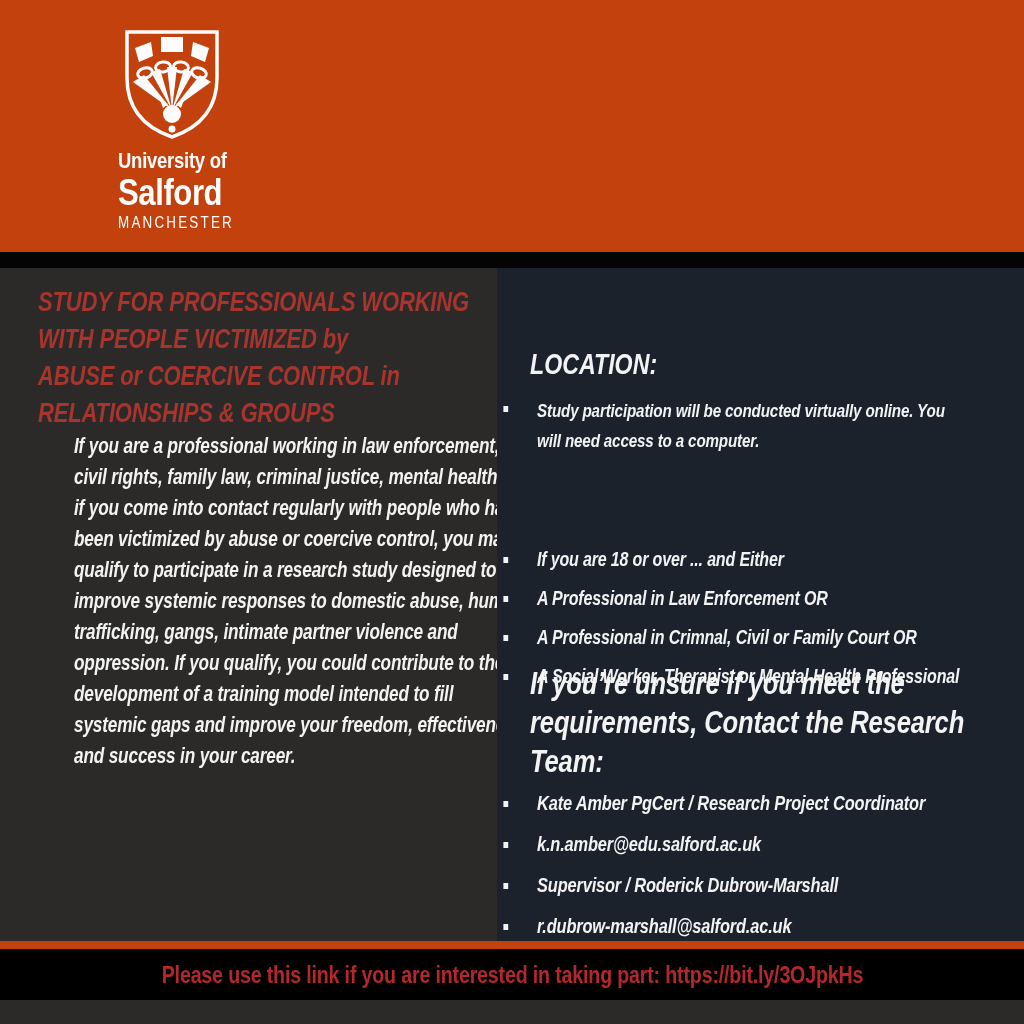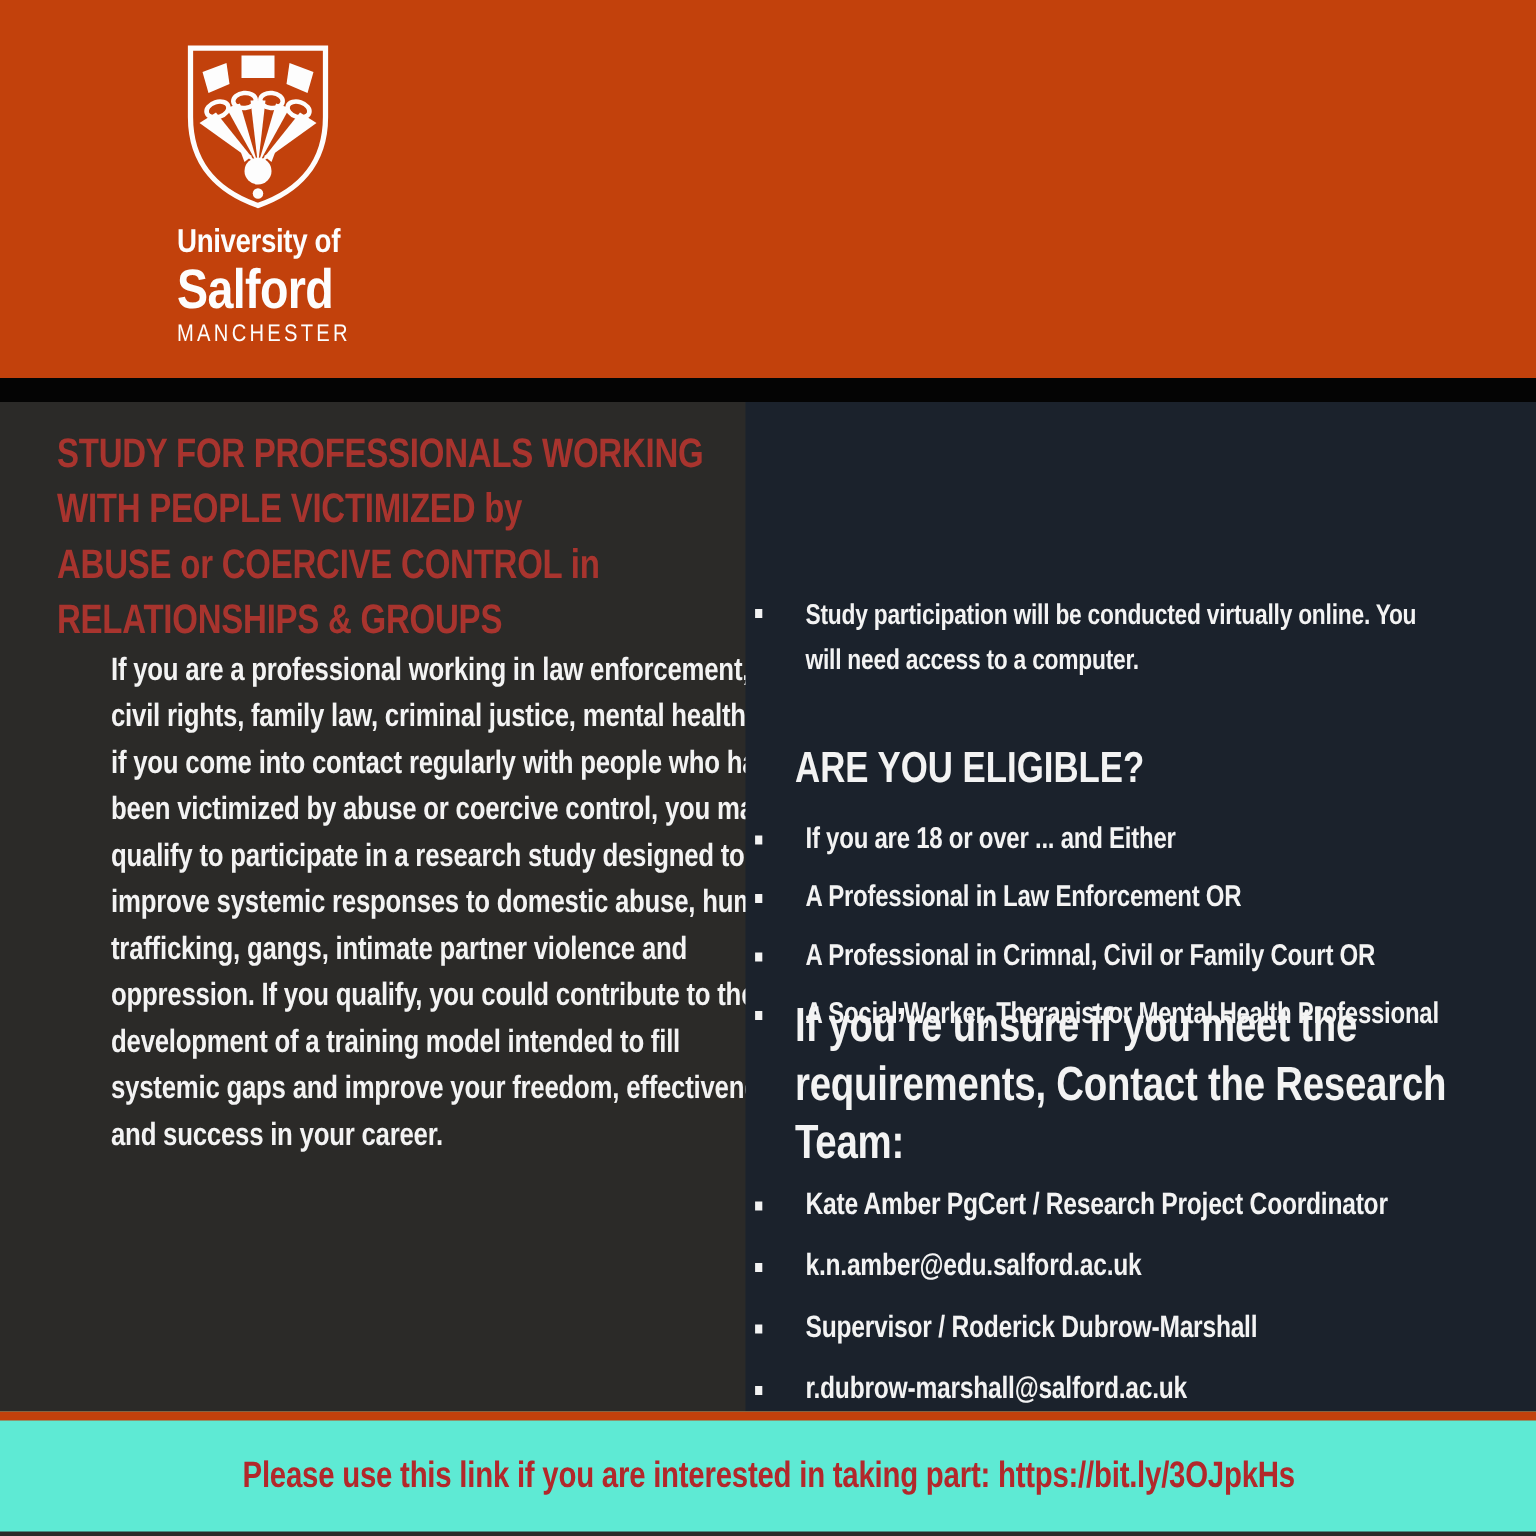--- a/index.html
+++ b/index.html
@@ -26,41 +26,41 @@
   }
   .circle-inner {
     transform:scaleX(0.8); transform-origin:50% 50%;
     text-align:center; color:#f6f6f6; font-weight:800;
     font-size:43px; line-height:52px; letter-spacing:-0.5px; white-space:nowrap;
   }
   
   .left-panel  { position:absolute; left:0;   top:268px; width:497px;  height:673px; background:#2b2a28; }
   .right-panel { position:absolute; left:497px; top:268px; width:527px; height:673px; background:#1b222c; }
   .cond { transform:scaleX(0.8); transform-origin:0 0; letter-spacing:-0.2px; }
-  .sec { position:absolute; }
+  .sec { position:absolute;font-style:italic; }
   .study-heading { color:#a8342e; font-weight:800; font-size:27.5px; line-height:37px; white-space:nowrap; }
   .body-text { color:#f3f3f3; font-weight:700; font-size:21.5px; line-height:31px; width:568px; }
   .h2 { color:#f3f3f3; font-weight:800; white-space:nowrap; }
   .receive-h { font-size:31px; }
   .right-h { font-size:29px; letter-spacing:0; }
   .contact-h { font-size:32px; line-height:39px; width:550px; white-space:normal; }
   ul { list-style:none; }
   li { position:relative; color:#f3f3f3; font-weight:700; }
   li::before {
     content:""; position:absolute; left:8px; top:0.55em;
     width:6px; height:6px; background:currentColor;
   }
   .receive-list li { padding-left:42px; font-size:21px; line-height:29px; width:500px; margin-bottom:4px; }
   .location-list li { padding-left:50px; font-size:19px; line-height:30px; width:562px; }
   .eligible-list li { padding-left:50px; font-size:20px; line-height:26px; white-space:nowrap; margin-bottom:13px; }
   .contact-list li { padding-left:50px; font-size:20.5px; line-height:26px; white-space:nowrap; margin-bottom:15px; }
   
   .footer {
-    position:absolute; left:0; top:941px; width:1024px; height:80px;
-    background:#5eead4; border-top:6px solid #c2410c;
+    position:absolute; left:0; top:941px; width:1024px; height:59px;
+    background:#000000; border-top:8px solid #c2410c;
     display:flex; align-items:center; justify-content:center;
   }
   .footer-inner {
     transform:scaleX(0.8); transform-origin:50% 50%;
     color:#b2282b; font-weight:700; font-size:24.5px; white-space:nowrap; letter-spacing:-0.2px;
   }
   .footer-inner a { color:#b2282b; text-decoration:none; }
 </style>
 </head>
 <body>
@@ -113,27 +113,27 @@
         <div>ABUSE or COERCIVE CONTROL in</div>
         <div>RELATIONSHIPS &amp; GROUPS</div>
       </div>
     </div>
     <div class="sec" style="left:38px; top:163px;margin-left:36px;">
       <div class="cond body-text">If you are a professional working in law enforcement, civil rights, family law, criminal justice, mental health, or if you come into contact regularly with people who have been victimized by abuse or coercive control, you may qualify to participate in a research study designed to improve systemic responses to domestic abuse, human trafficking, gangs, intimate partner violence and oppression. If you qualify, you could contribute to the development of a training model intended to fill systemic gaps and improve your freedom, effectiveness and success in your career.</div>
     </div>
   </div>
 
   <div class="right-panel">
+    <div class="sec" style="left:33px; top:80px;">
+      <div class="cond h2 right-h">LOCATION:</div>
+    </div>
     <div class="sec" style="left:0px; top:128px;">
       <ul class="cond location-list">
         <li>Study participation will be conducted virtually online. You will need access to a computer.</li>
       </ul>
-    </div>
-    <div class="sec" style="left:33px; top:228px;">
-      <div class="cond h2 right-h">ARE YOU ELIGIBLE?</div>
     </div>
     <div class="sec" style="left:0px; top:278px;">
       <ul class="cond eligible-list">
         <li>If you are 18 or over ... and Either</li>
         <li>A Professional in Law Enforcement OR</li>
         <li>A Professional in Crimnal, Civil or Family Court OR</li>
         <li>A Social Worker, Therapist or Mental Health Professional</li>
       </ul>
     </div>
     <div class="sec" style="left:33px; top:396px;">

